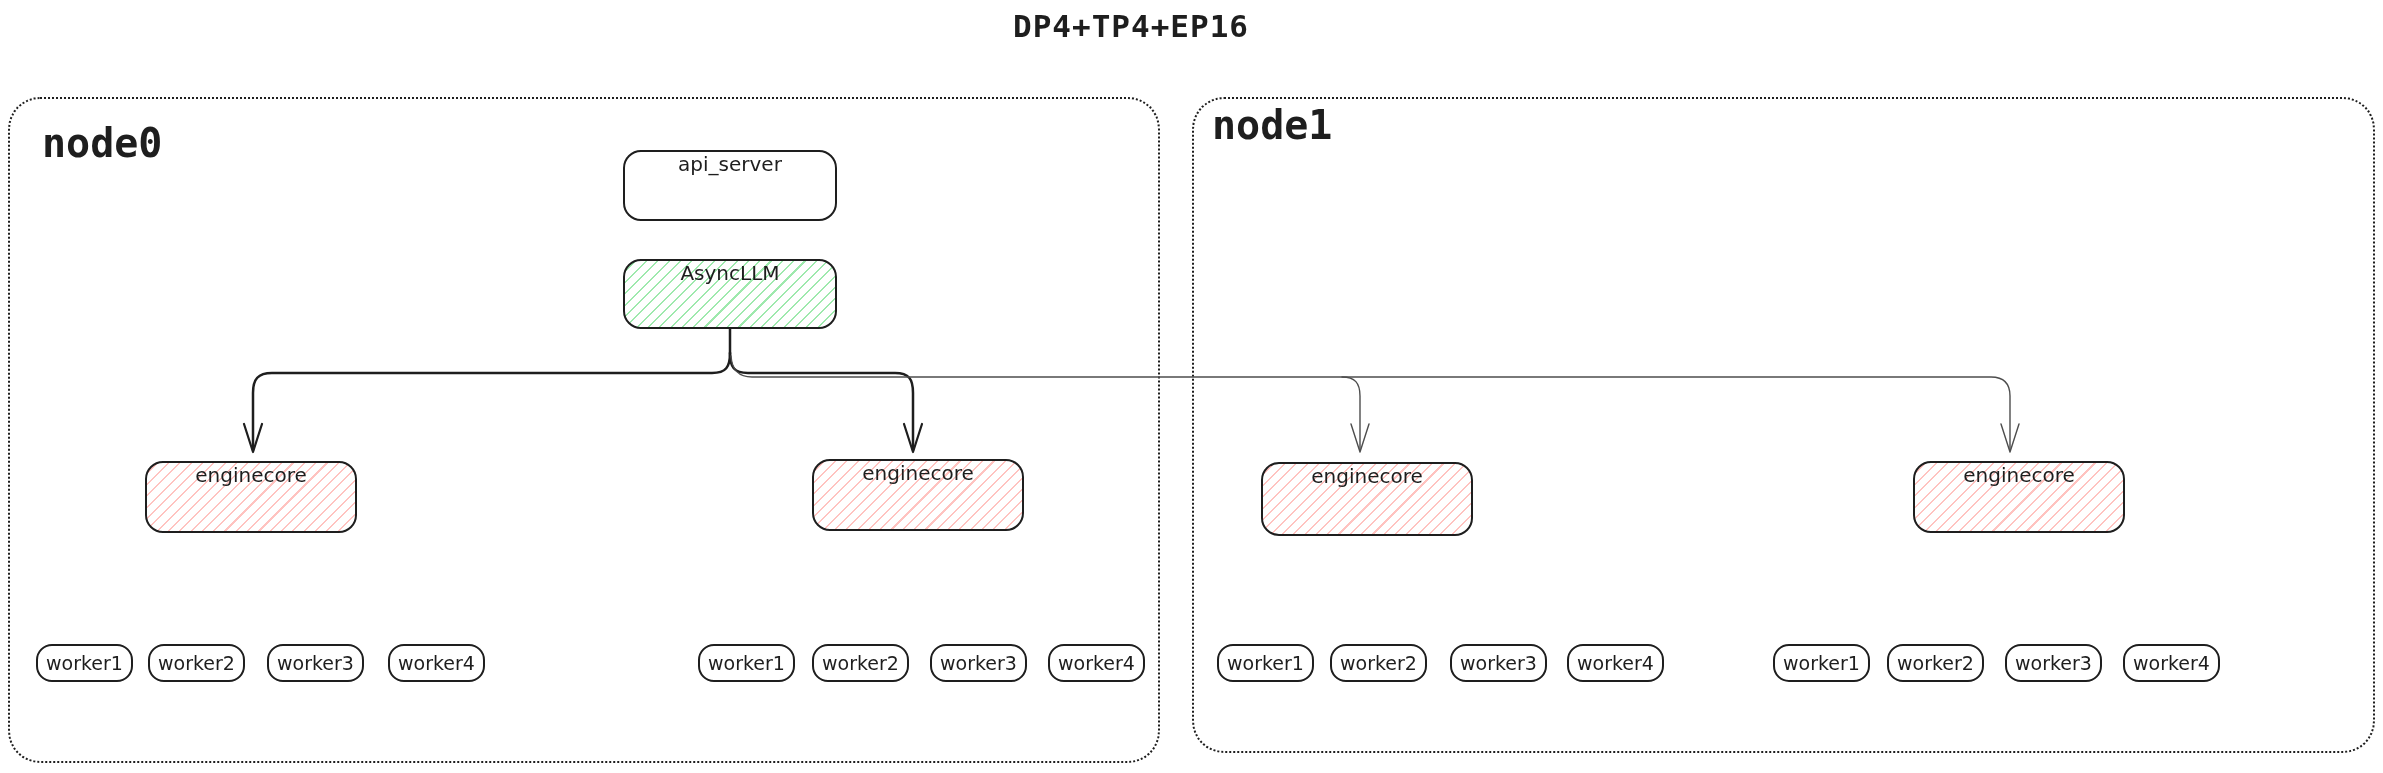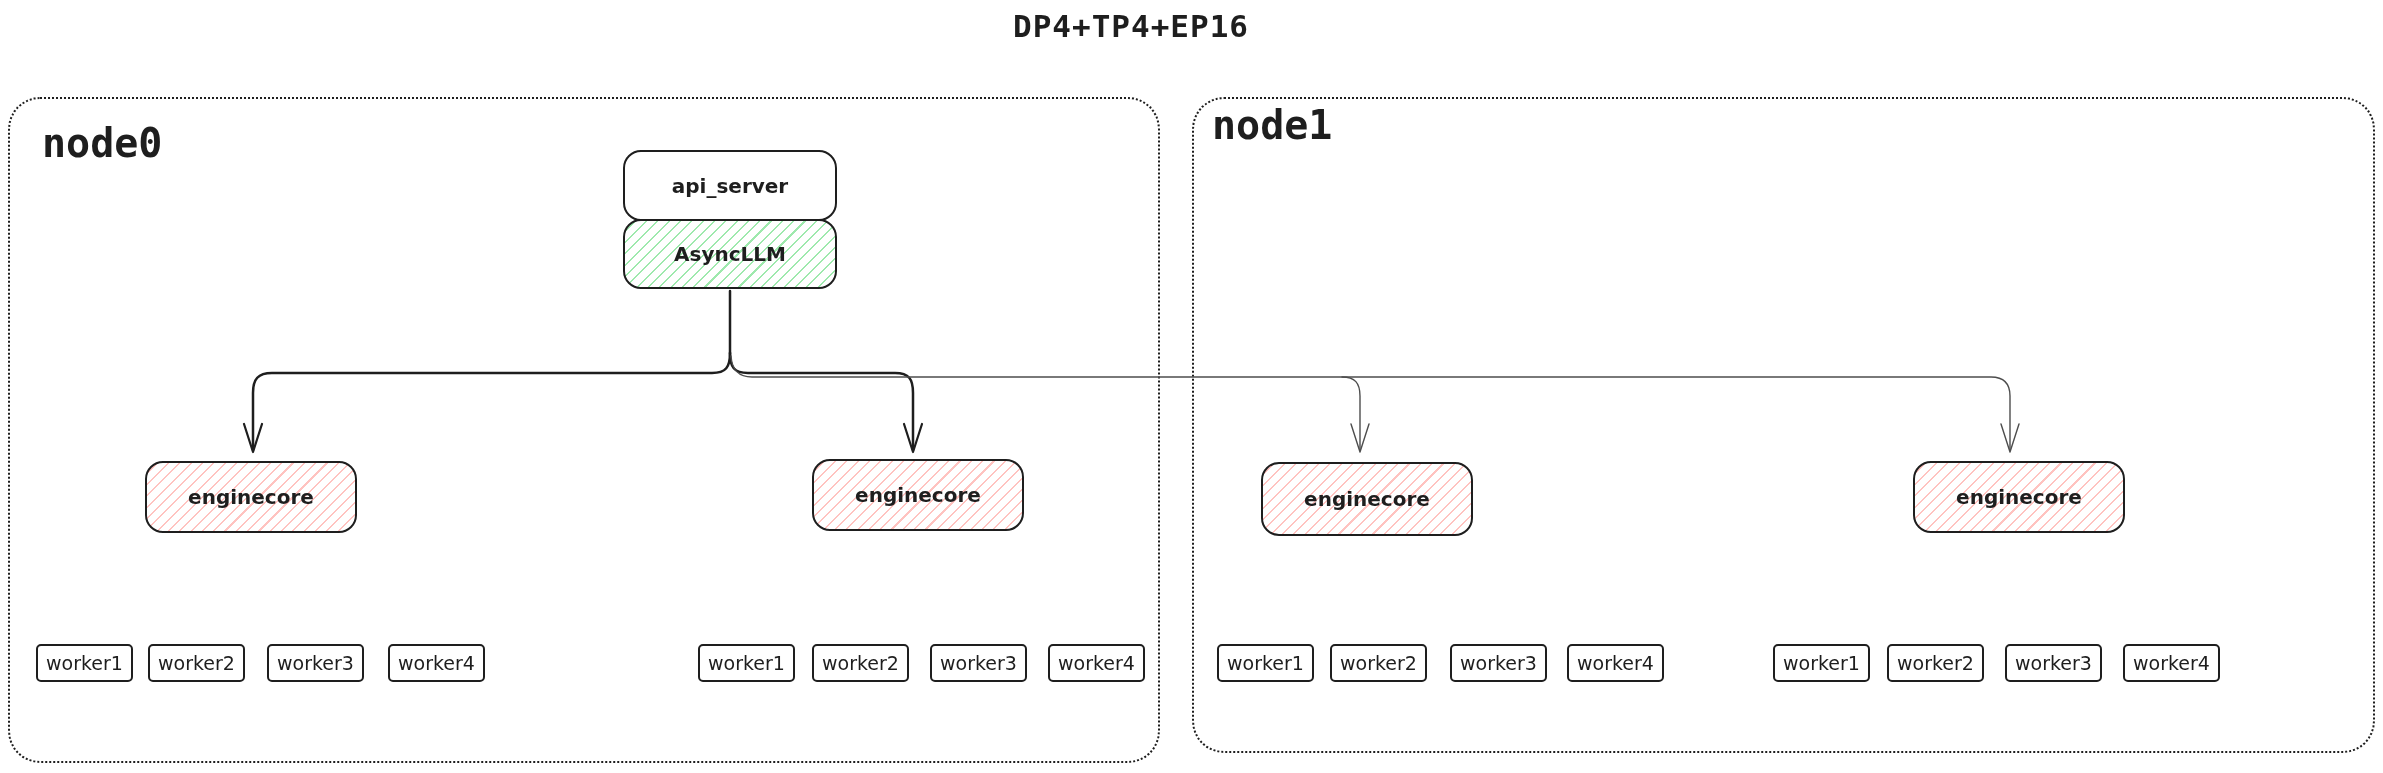--- a/index.html
+++ b/index.html
@@ -22,34 +22,35 @@
   .node-box{
     position:absolute;border:2.5px dotted var(--ink);border-radius:32px;
     background:transparent;box-sizing:border-box;
   }
   .node-label{
     position:absolute;font-size:40px;line-height:38px;color:var(--ink);white-space:nowrap;
   }
   .connectors{position:absolute;left:0;top:0;width:2383px;height:773px;}
   .box{
     position:absolute;box-sizing:border-box;border:2.5px solid var(--ink);
-    border-radius:18px;background:#fff;display:flex;align-items:center;justify-content:center;
-    font-size:20px;color:var(--ink);white-space:nowrap;font-weight:bold;
+    border-radius:18px;background:#fff;display:flex;align-items:flex-start;justify-content:center;
+    font-size:20px;color:var(--ink);white-space:nowrap;
   }
   .box.green{
     background-color:#fff;
     background-image:repeating-linear-gradient(135deg,transparent 0 6.5px,var(--green-hatch) 6.5px 8px);
+    margin-top:40px;
   }
   .box.red{
     background-color:#fff;
     background-image:repeating-linear-gradient(135deg,transparent 0 6.5px,var(--red-hatch) 6.5px 8px);
   }
   .worker{
     position:absolute;box-sizing:border-box;border:2.5px solid var(--ink);
-    border-radius:5px;background:#fff;display:flex;align-items:center;justify-content:center;
+    border-radius:16px;background:#fff;display:flex;align-items:center;justify-content:center;
     font-size:19px;color:var(--ink);width:97px;height:38px;top:644px;white-space:nowrap;
   }
 </style>
 </head>
 <body>
 
 <div class="canvas">
 
   <div class="title mono">DP4+TP4+EP16</div>
 

